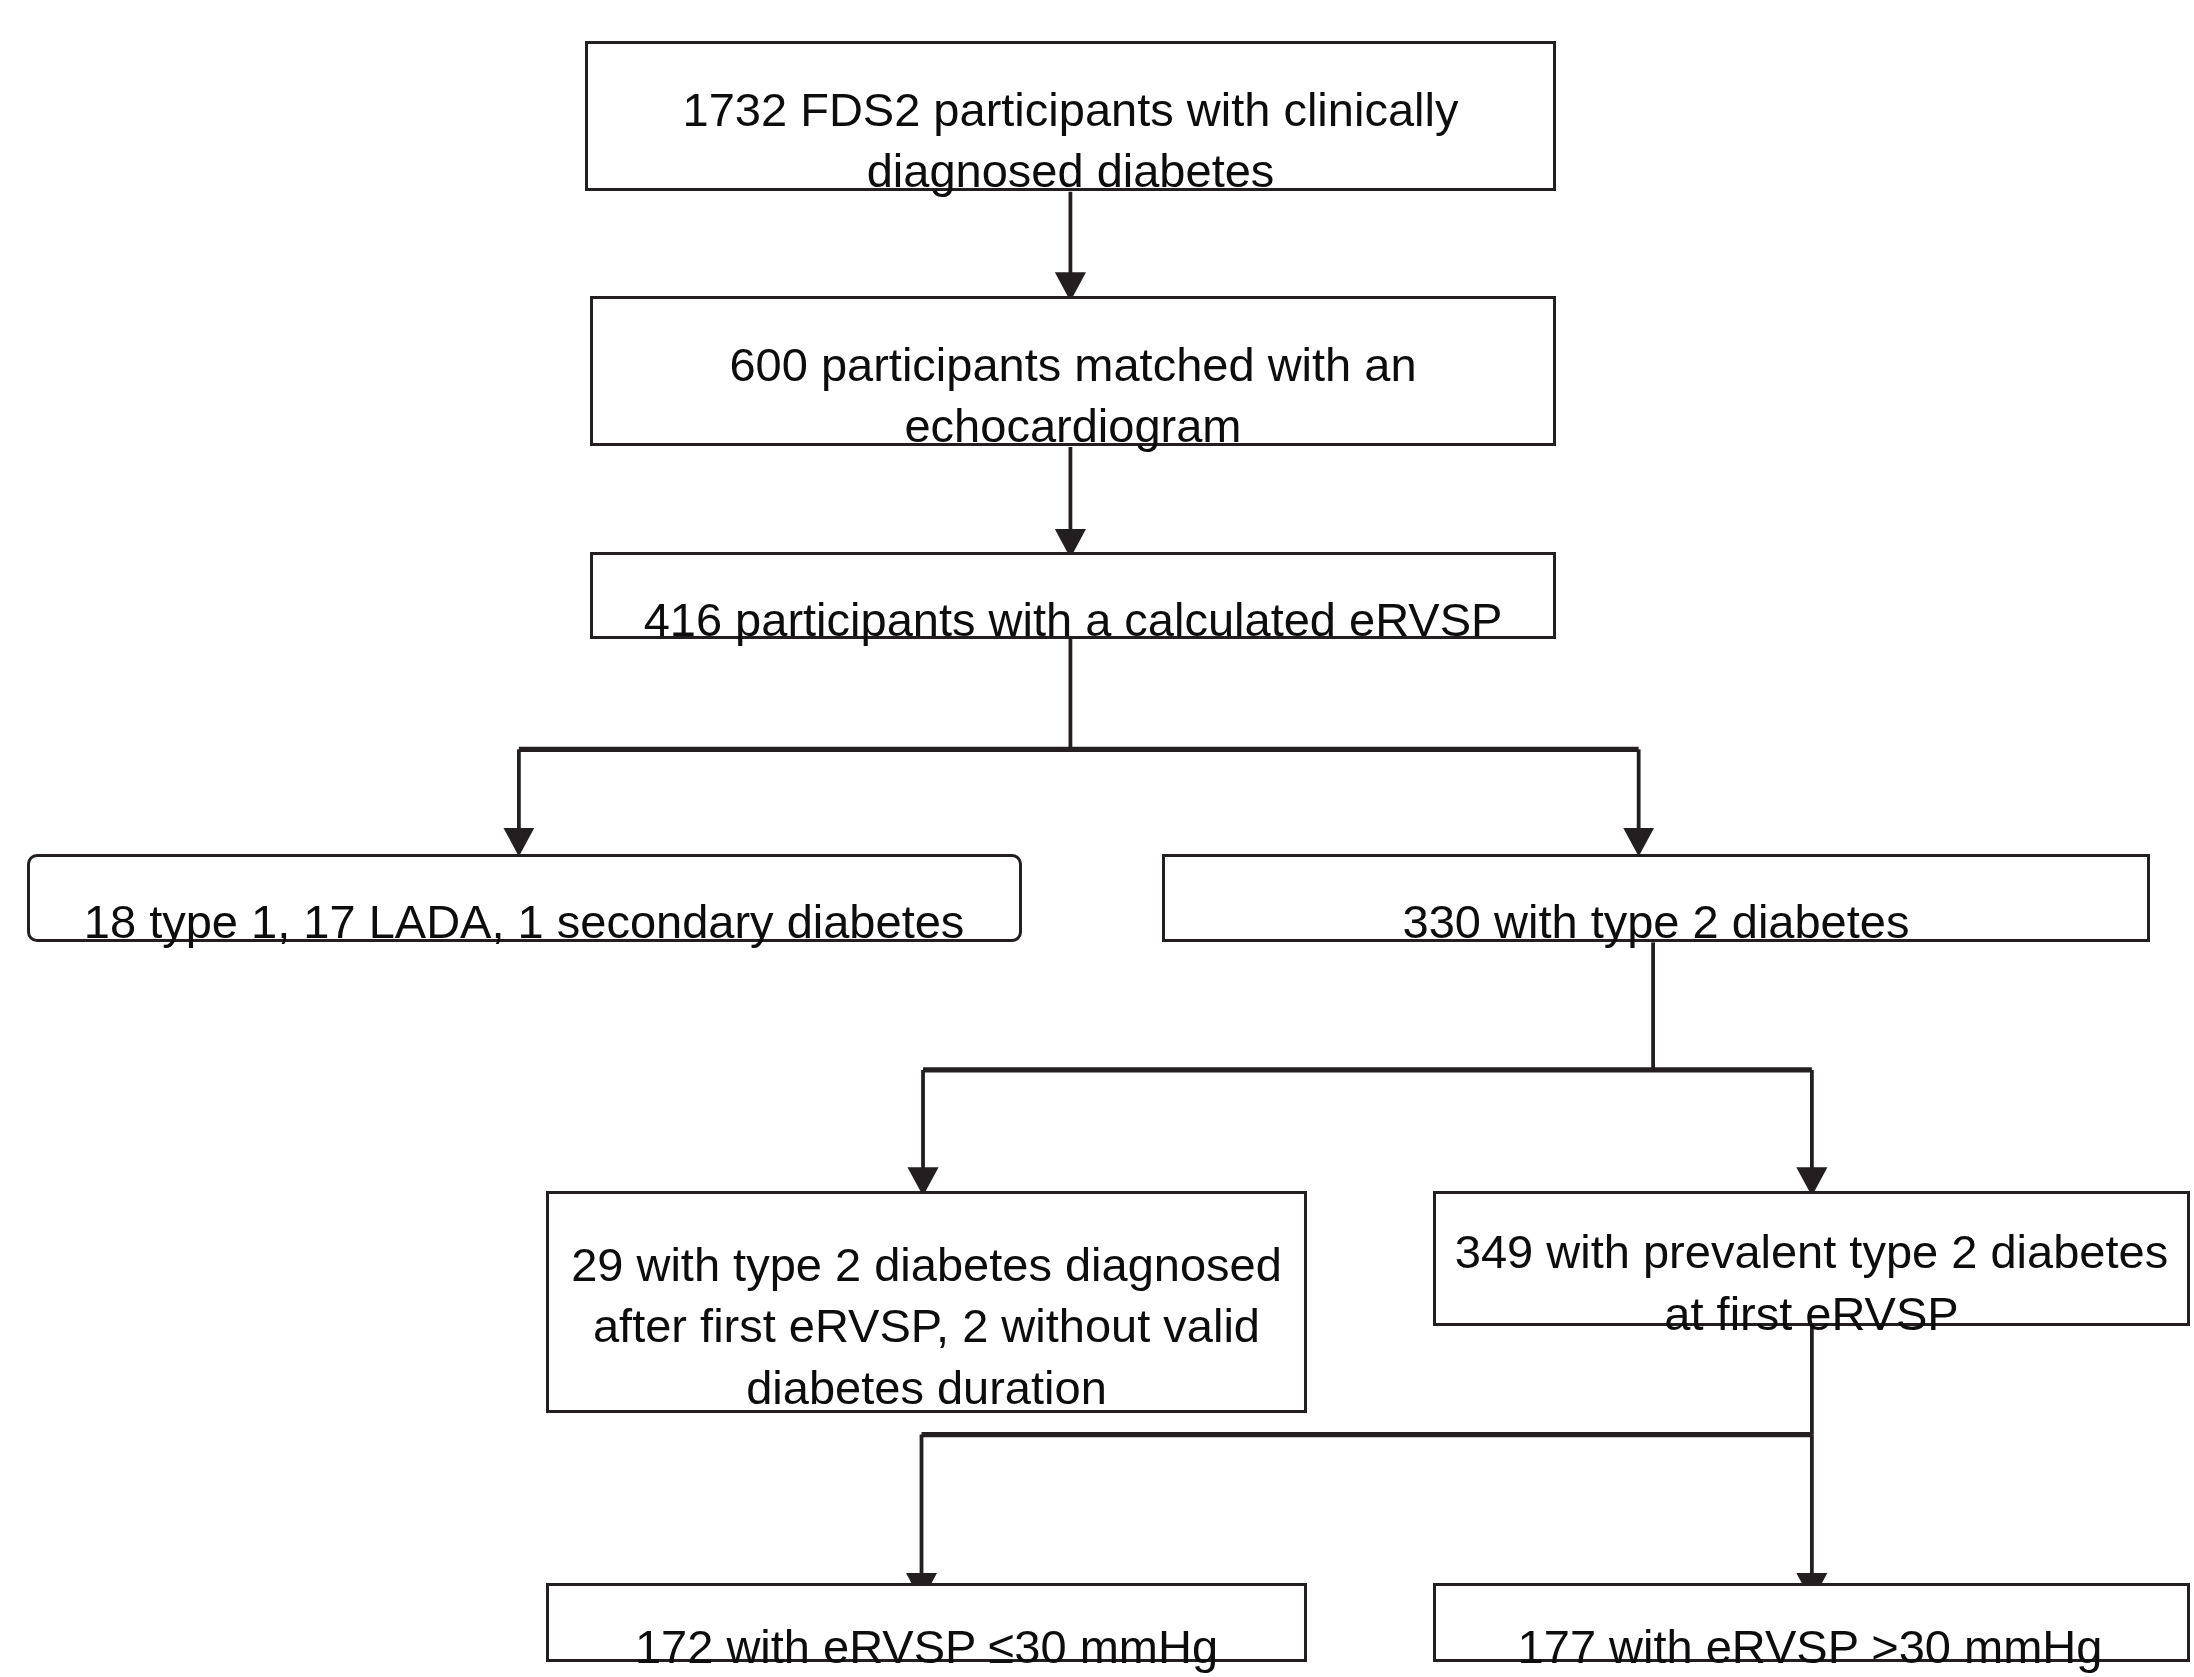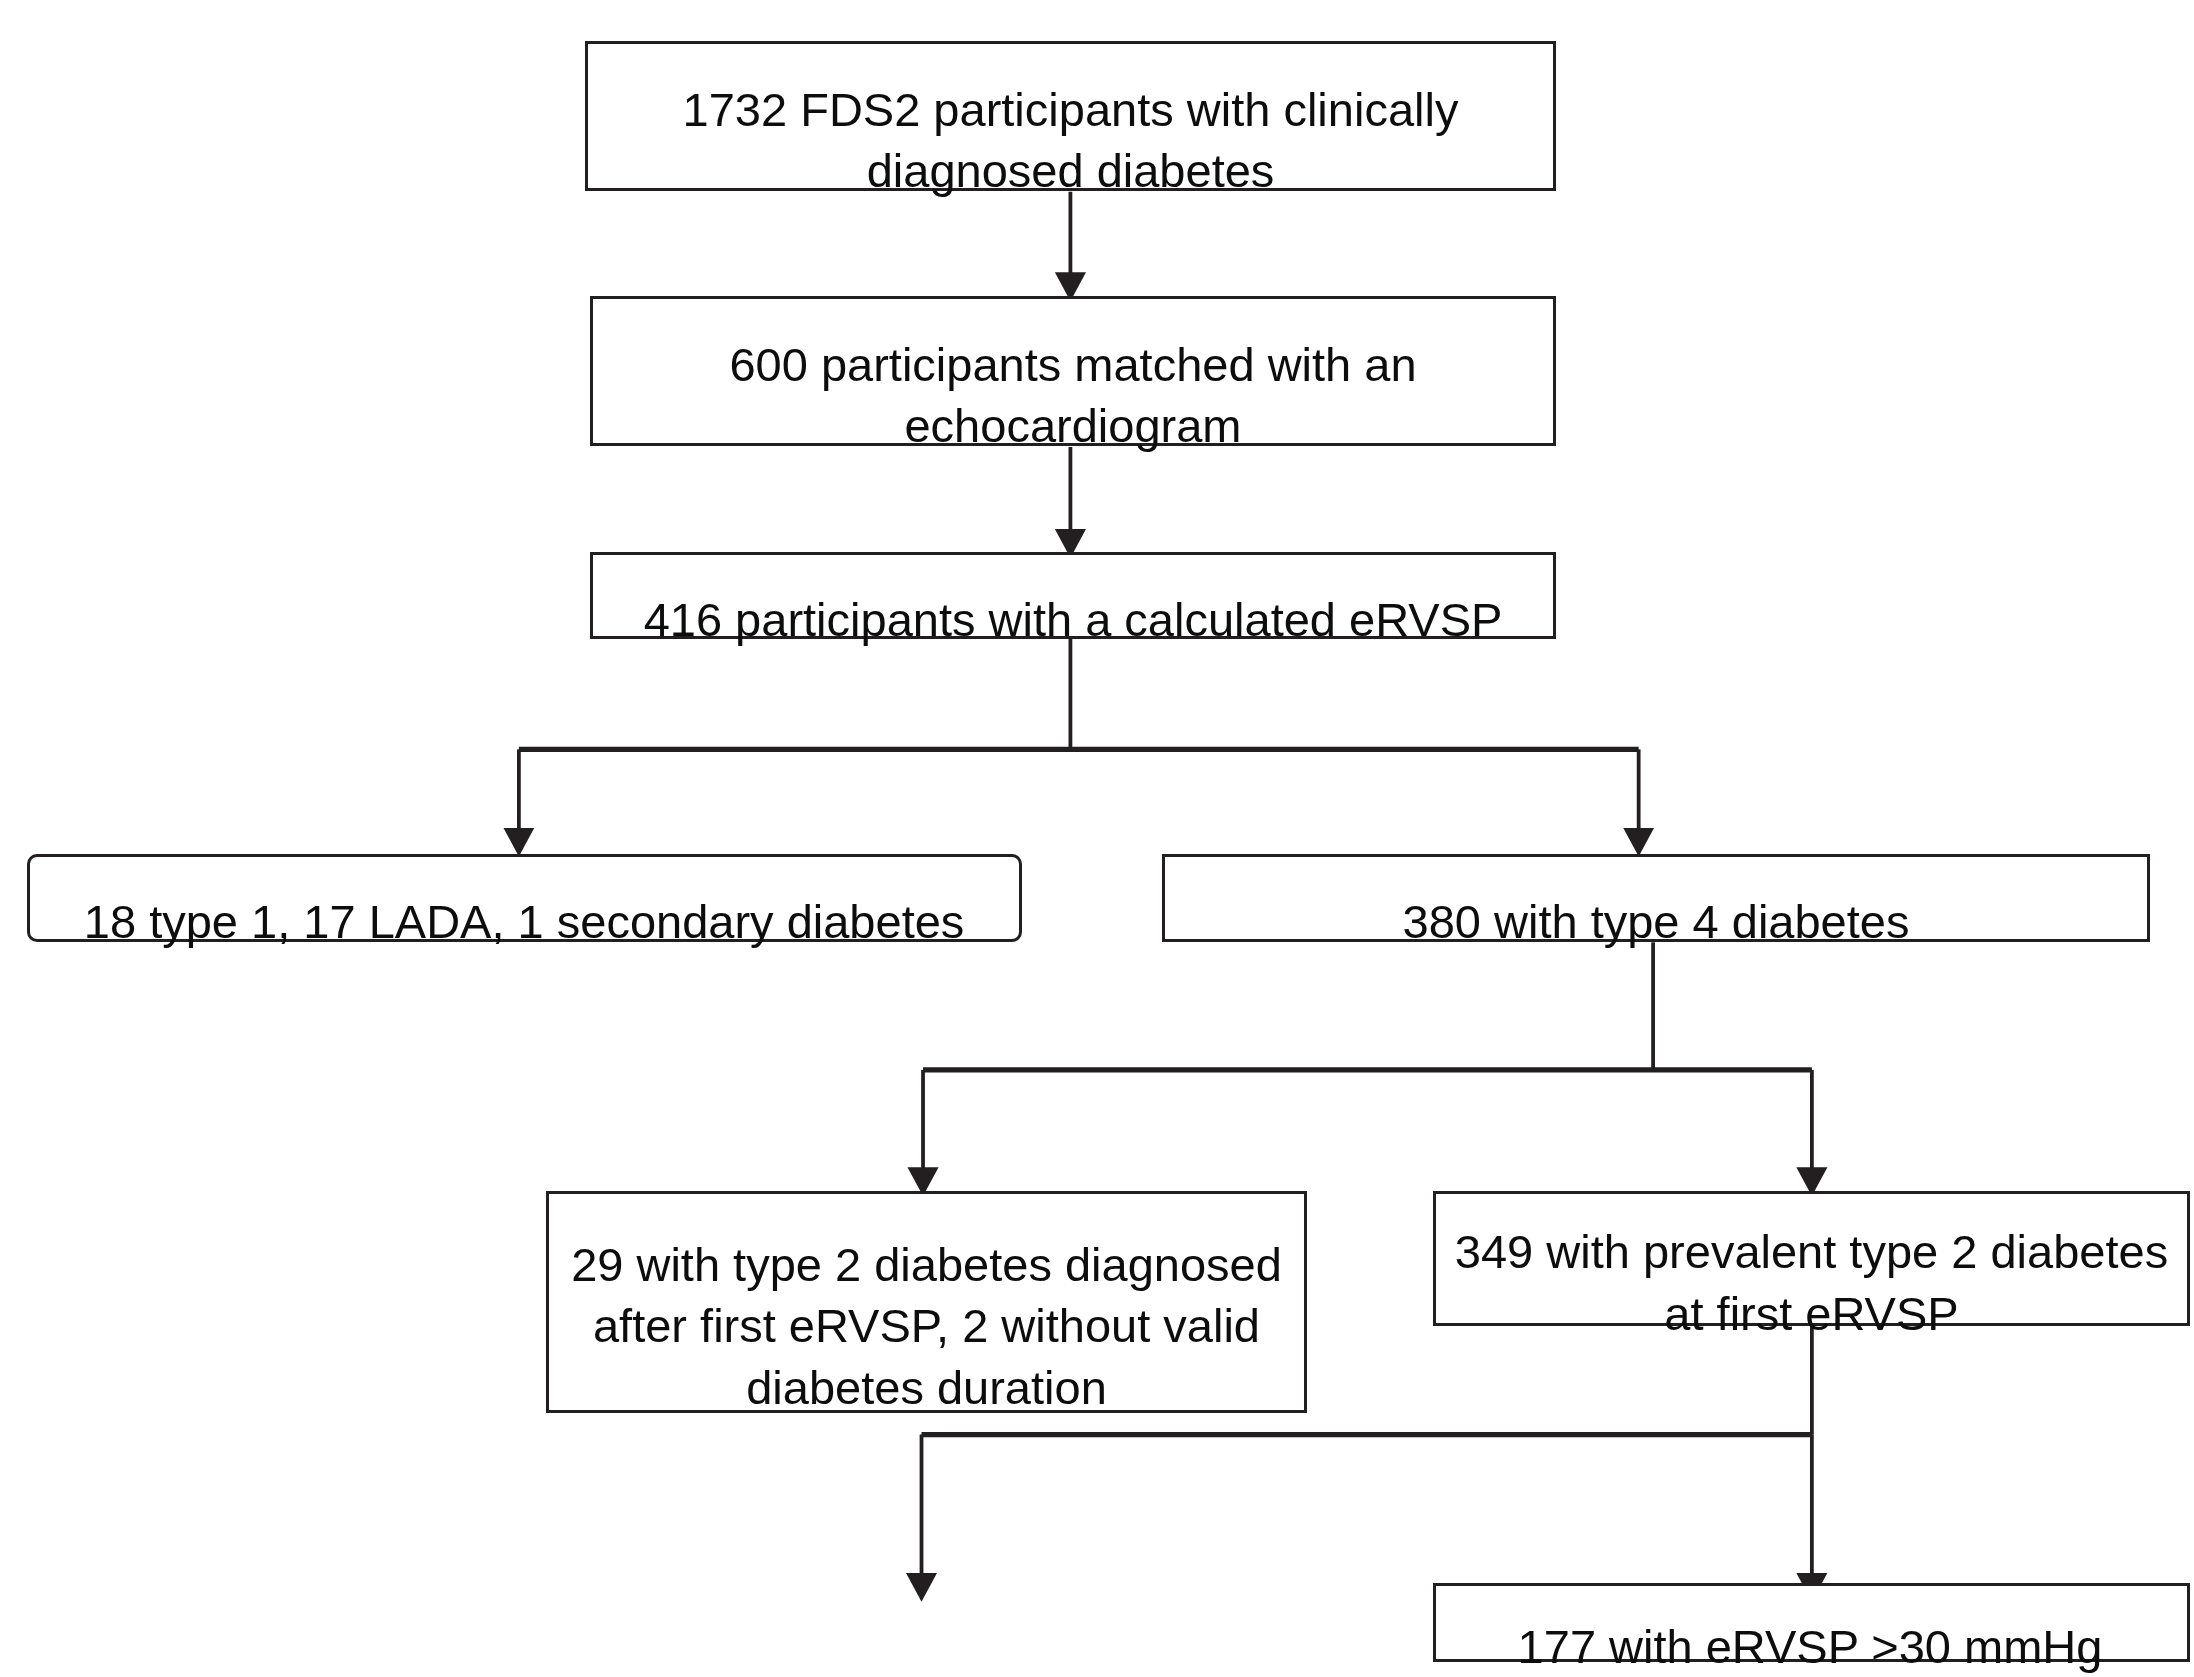--- a/index.html
+++ b/index.html
@@ -95,30 +95,33 @@
 
   <div class="node-box" style="left:590px; top:552px; width:966px; height:87px;justify-content:center;">
     <span class="node-text">416 participants with a calculated eRVSP</span>
   </div>
 
   <div class="node-box" style="left:26.6px; top:854px; width:995px; height:88px;border-radius:10px;">
     <span class="node-text">18 type 1, 17 LADA, 1 secondary diabetes</span>
   </div>
 
   <div class="node-box" style="left:1162px; top:854px; width:988px; height:88px;">
-    <span class="node-text">380 with type 4 diabetes</span>
+    <span class="node-text">330 with type 2 diabetes</span>
   </div>
 
   <div class="node-box" style="left:546px; top:1191px; width:761px; height:222px;">
     <span class="node-text">29 with type 2 diabetes diagnosed after first eRVSP, 2 without valid diabetes duration</span>
   </div>
 
   <div class="node-box" style="left:1433px; top:1191px; width:757px; height:135px;">
     <span class="node-text">349 with prevalent type 2 diabetes at first eRVSP</span>
   </div>
 
+  <div class="node-box" style="left:546px; top:1583px; width:761px; height:79px;">
+    <span class="node-text">172 with eRVSP ≤30 mmHg</span>
+  </div>
 
   <div class="node-box" style="left:1433px; top:1583px; width:757px; height:79px;padding-left:9px;">
     <span class="node-text">177 with eRVSP &gt;30 mmHg</span>
   </div>
 
 </div>
 
 
 </body></html>

